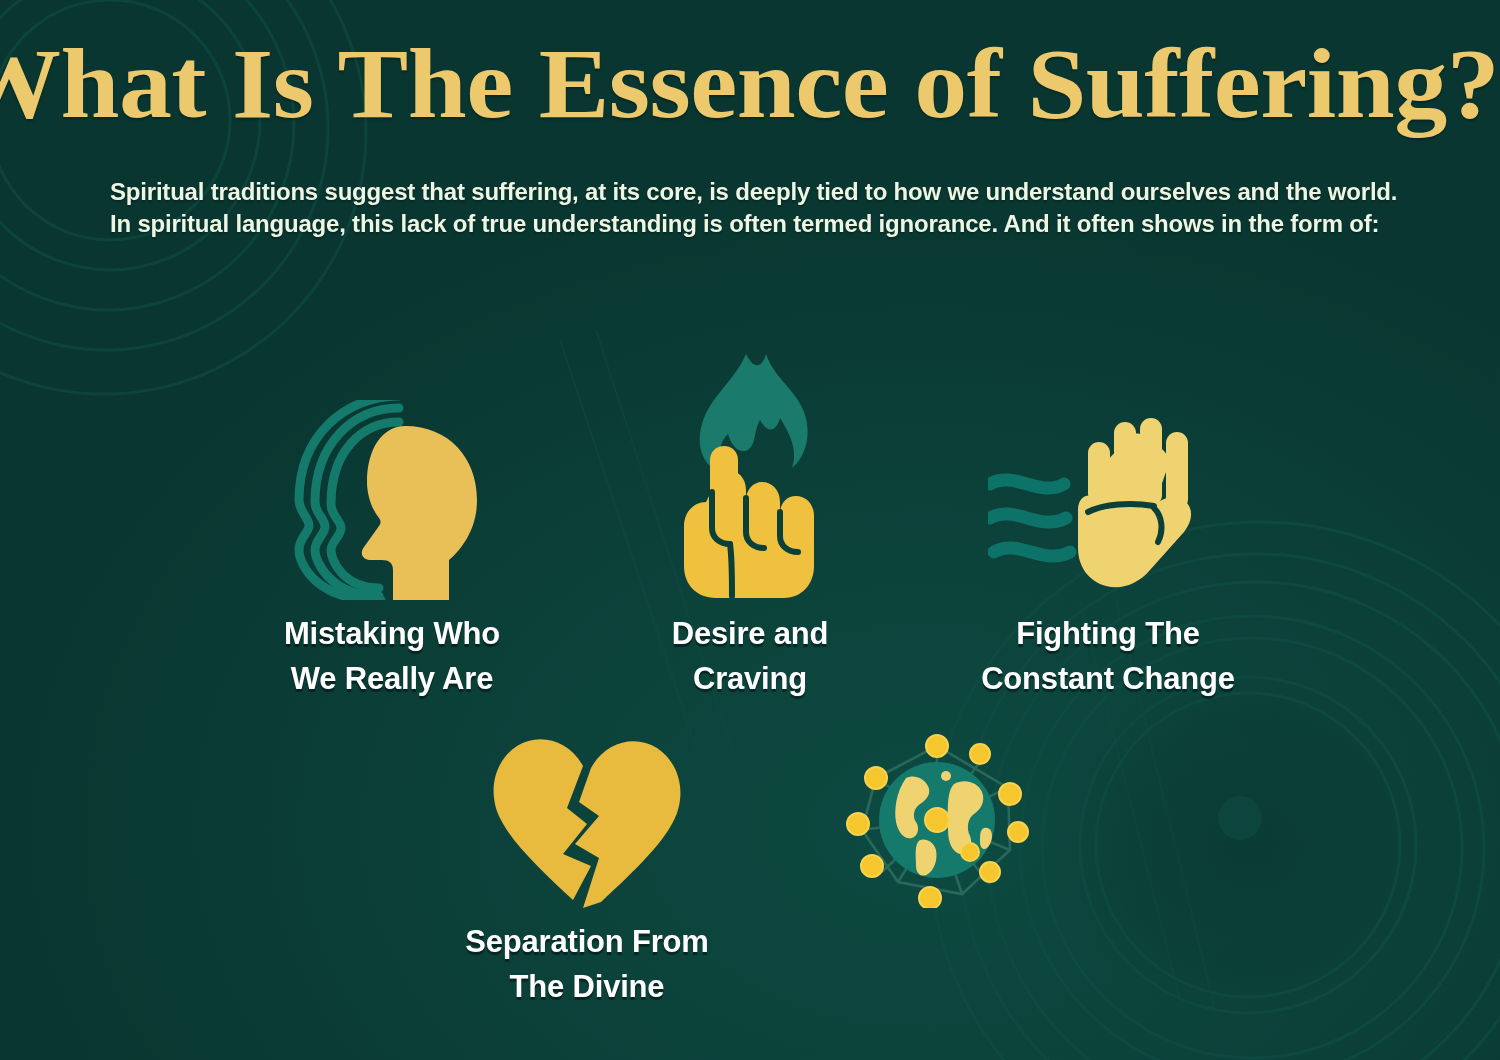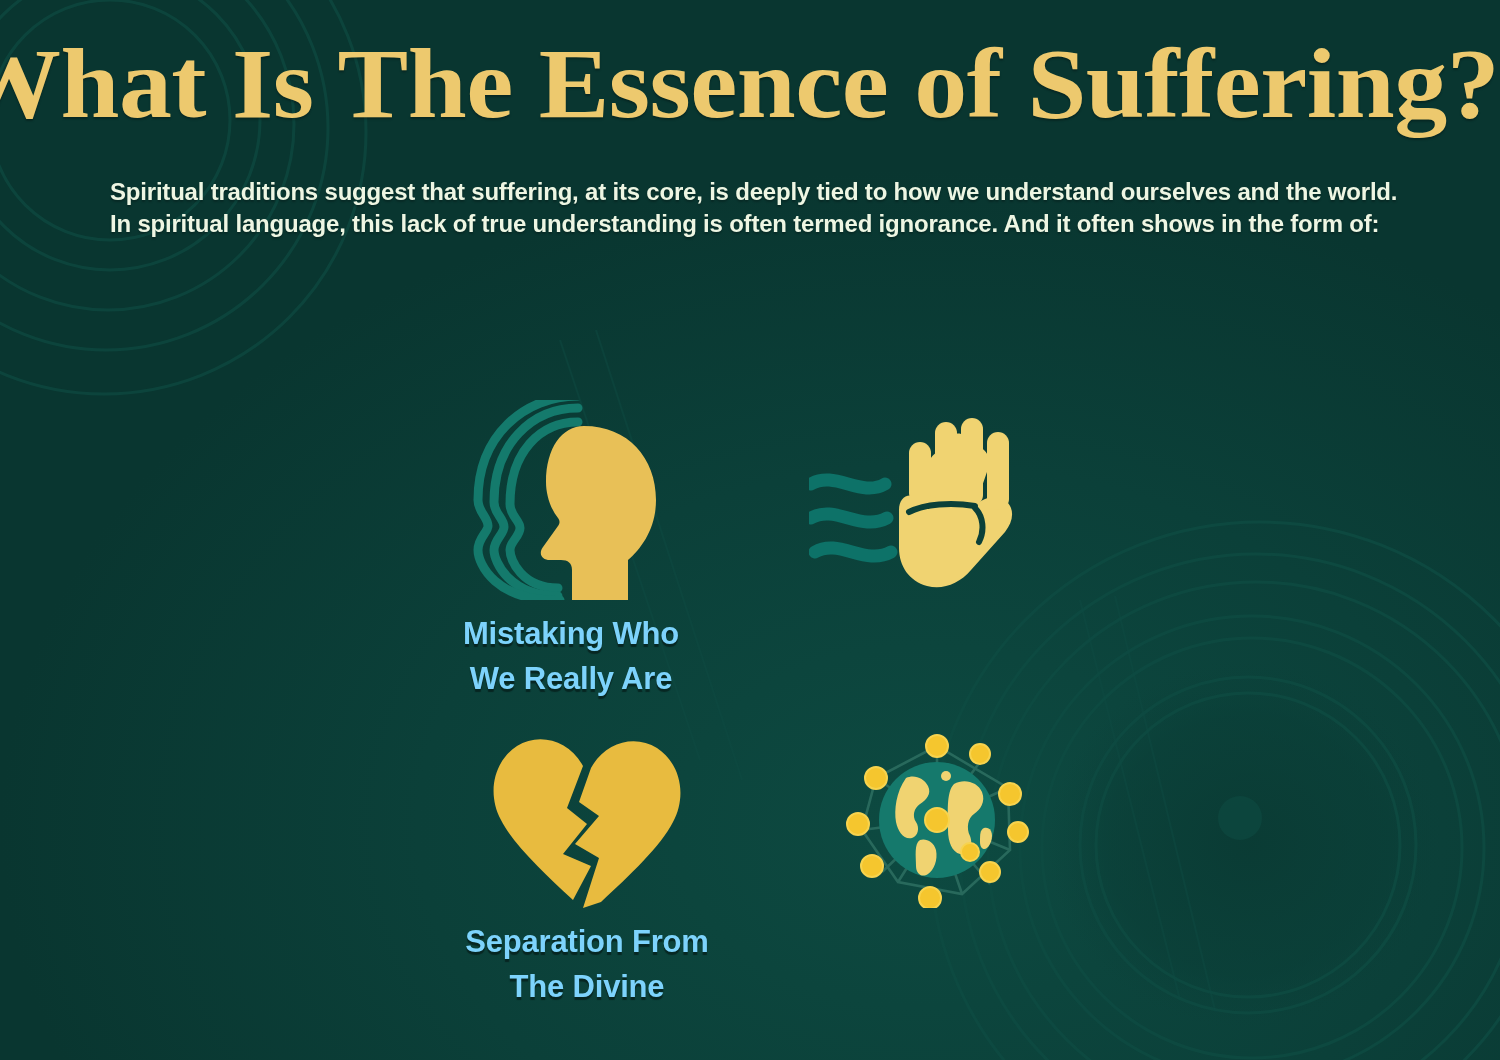--- a/index.html
+++ b/index.html
@@ -73,21 +73,21 @@
     justify-content:center;
   }
   #row-bottom .icon-box { height:180px; }
 
   .caption {
     margin-top:12px;
     text-align:center;
     font-size:31px;
     font-weight:700;
     line-height:1.44;
-    color:#7dd3fc;
+    color:#ffffff;
     letter-spacing:-0.2px;
     text-shadow:0 2.5px 1px rgba(0,0,0,0.42);
     white-space:pre-line;
   }
 </style>
 </head>
 <body>
 
 <svg id="bg-texture" viewBox="0 0 1500 1060" preserveAspectRatio="none" aria-hidden="true">
   <defs>
@@ -167,20 +167,69 @@
                    L 92 126
                    C 94 123, 94 121, 92 118
                    C 84 108, 80 94, 80 82
                    C 80 48, 96 26, 118 26 Z" fill="#e8c057"></path>
         </svg>
       </div>
       <div class="caption">Mistaking Who
 We Really Are</div>
     </div>
 
+    <div class="cell">
+      <div class="icon-box">
+        <svg width="200" height="248" viewBox="0 0 200 248" aria-hidden="true">
+
+          <path d="M96 2
+                   C 84 30, 60 44, 52 72
+                   C 44 100, 58 118, 74 122
+                   C 66 108, 68 92, 78 82
+                   C 82 96, 92 104, 100 96
+                   C 106 90, 104 78, 110 68
+                   C 118 82, 126 80, 130 66
+                   C 140 82, 148 98, 142 116
+                   C 156 104, 162 82, 154 60
+                   C 146 38, 124 26, 116 2
+                   C 112 16, 104 18, 96 2 Z" fill="#1a7a6b"></path>
+
+          <g fill="#f0c03f">
+
+            <path d="M56 150
+                     C 44 150, 34 160, 34 174
+                     L 34 214
+                     C 34 232, 46 246, 66 246
+                     L 134 246
+                     C 152 246, 164 232, 164 214
+                     L 164 164
+                     C 164 152, 156 144, 146 144
+                     C 136 144, 130 152, 130 162
+                     L 130 150
+                     C 130 138, 122 130, 112 130
+                     C 103 130, 96 138, 96 148
+                     L 96 138
+                     C 96 126, 88 118, 78 118
+                     C 68 118, 62 126, 62 138 Z"></path>
+
+            <path d="M60 108 C 60 100, 66 94, 74 94 C 82 94, 88 100, 88 108
+                     L 88 144 L 60 144 Z"></path>
+          </g>
+
+          <g fill="none" stroke="#0b4039" stroke-width="6" stroke-linecap="round">
+            <path d="M62 140 L 62 176 C 62 186, 70 192, 80 192"></path>
+            <path d="M96 146 L 96 180 C 96 190, 104 196, 114 196"></path>
+            <path d="M130 160 L 130 184 C 130 194, 138 200, 148 200"></path>
+            <path d="M80 192 C 82 206, 82 222, 82 244"></path>
+          </g>
+        </svg>
+      </div>
+      <div class="caption">Desire and
+Craving</div>
+    </div>
 
     <div class="cell">
       <div class="icon-box">
         <svg width="240" height="200" viewBox="0 0 240 200" aria-hidden="true">
 
           <g fill="none" stroke="#0d7268" stroke-width="13" stroke-linecap="round">
             <path d="M2 84 C 26 70, 52 98, 76 84"></path>
             <path d="M2 118 C 26 104, 52 132, 78 118"></path>
             <path d="M6 152 C 30 138, 56 166, 82 152"></path>
           </g>
@@ -207,20 +256,22 @@
             <rect x="152" y="18" width="22" height="88" rx="11"></rect>
             <rect x="178" y="32" width="22" height="78" rx="11"></rect>
           </g>
 
           <g fill="none" stroke="#0b4039" stroke-width="6" stroke-linecap="round">
             <path d="M100 112 C 116 104, 142 102, 166 106"></path>
             <path d="M166 108 C 174 116, 176 130, 170 142"></path>
           </g>
         </svg>
       </div>
+      <div class="caption">Fighting The
+Constant Change</div>
     </div>
   </div>
 
   <div class="row" id="row-bottom">
 
     <div class="cell">
       <div class="icon-box">
         <svg width="200" height="176" viewBox="0 0 200 176" aria-hidden="true">
 
           <path d="M96 34

